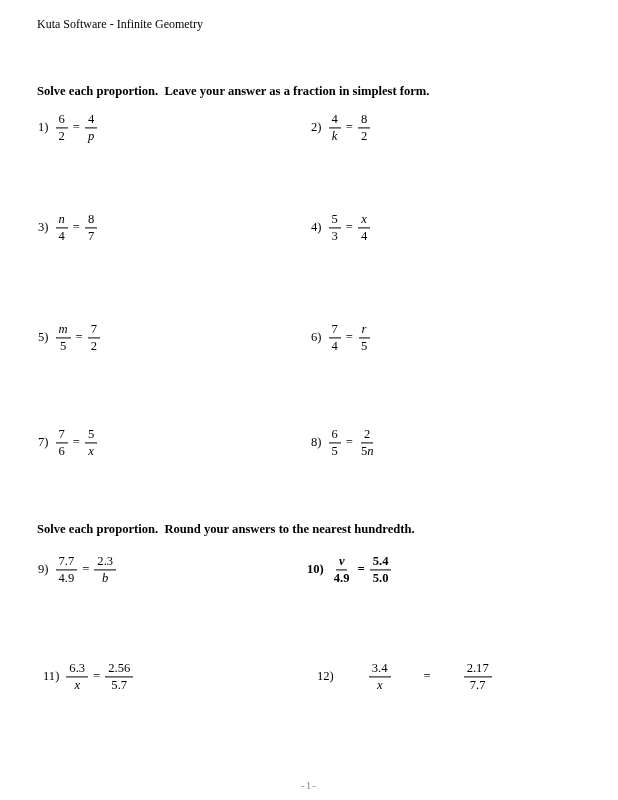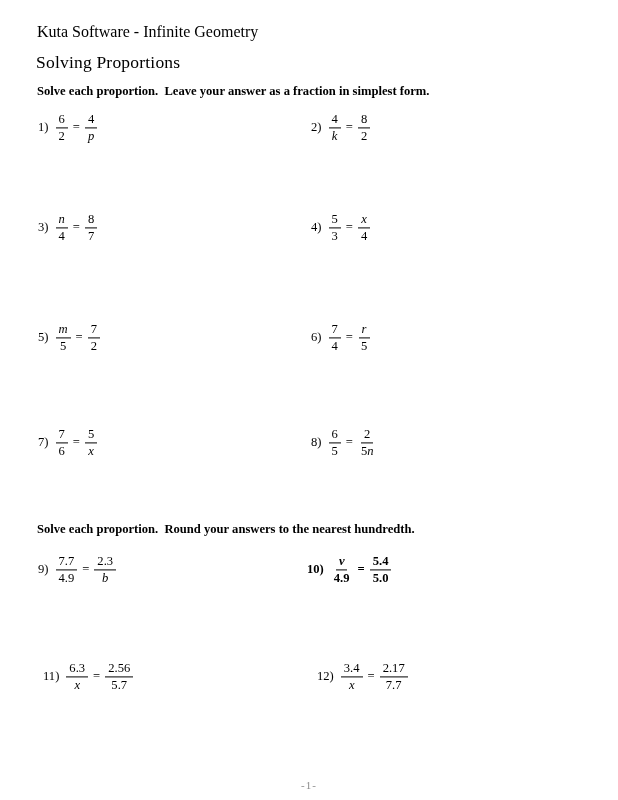--- a/index.html
+++ b/index.html
@@ -12,22 +12,22 @@
     width: 618px;
     height: 800px;
     background: #ffffff;
     font-family: "Liberation Serif", serif;
     color: #000000;
     overflow: hidden;
   }
   .brand {
     position: absolute;
     left: 37px;
-    top: 23px;
-    font-size: 16px;
+    top: 17px;
+    font-size: 12px;
     white-space: pre;
   }
   .name-row {
     position: absolute;
     left: 340px;
     top: 27px;
     font-size: 12.5px;
     white-space: nowrap;
   }
   .title {
@@ -98,21 +98,20 @@
   }
 </style>
 </head>
 <body>
 
 <div class="sheet">
 
   <div class="brand">Kuta Software - Infinite Geometry</div>
 
 
-  <div class="title">Solving Proportions</div>
 
 
   <div class="instr" style="top:522px">Solve each proportion.  Round your answers to the nearest hundredth.</div>
 
   <div class="instr" style="top:84px">Solve each proportion.  Leave your answer as a fraction in simplest form.</div>
 
   <div id="problems">
       <div class="problem" style="left: 38px; top: 128px;">
         <span class="plabel">1)</span>
         <span class="frac">
@@ -238,21 +237,21 @@
         <span class="frac">
           <span class="num">6.3</span>
           <span class="den"><i>x</i></span>
         </span>
         <span class="eq">=</span>
         <span class="frac">
           <span class="num">2.56</span>
           <span class="den">5.7</span>
         </span>
       </div>
-      <div class="problem" style="left: 317px; top: 677px;">
+      <div class="problem" style="left: 317px; top: 677px; gap: 28px;">
         <span class="plabel">12)</span>
         <span class="frac">
           <span class="num">3.4</span>
           <span class="den"><i>x</i></span>
         </span>
         <span class="eq">=</span>
         <span class="frac">
           <span class="num">2.17</span>
           <span class="den">7.7</span>
         </span>

